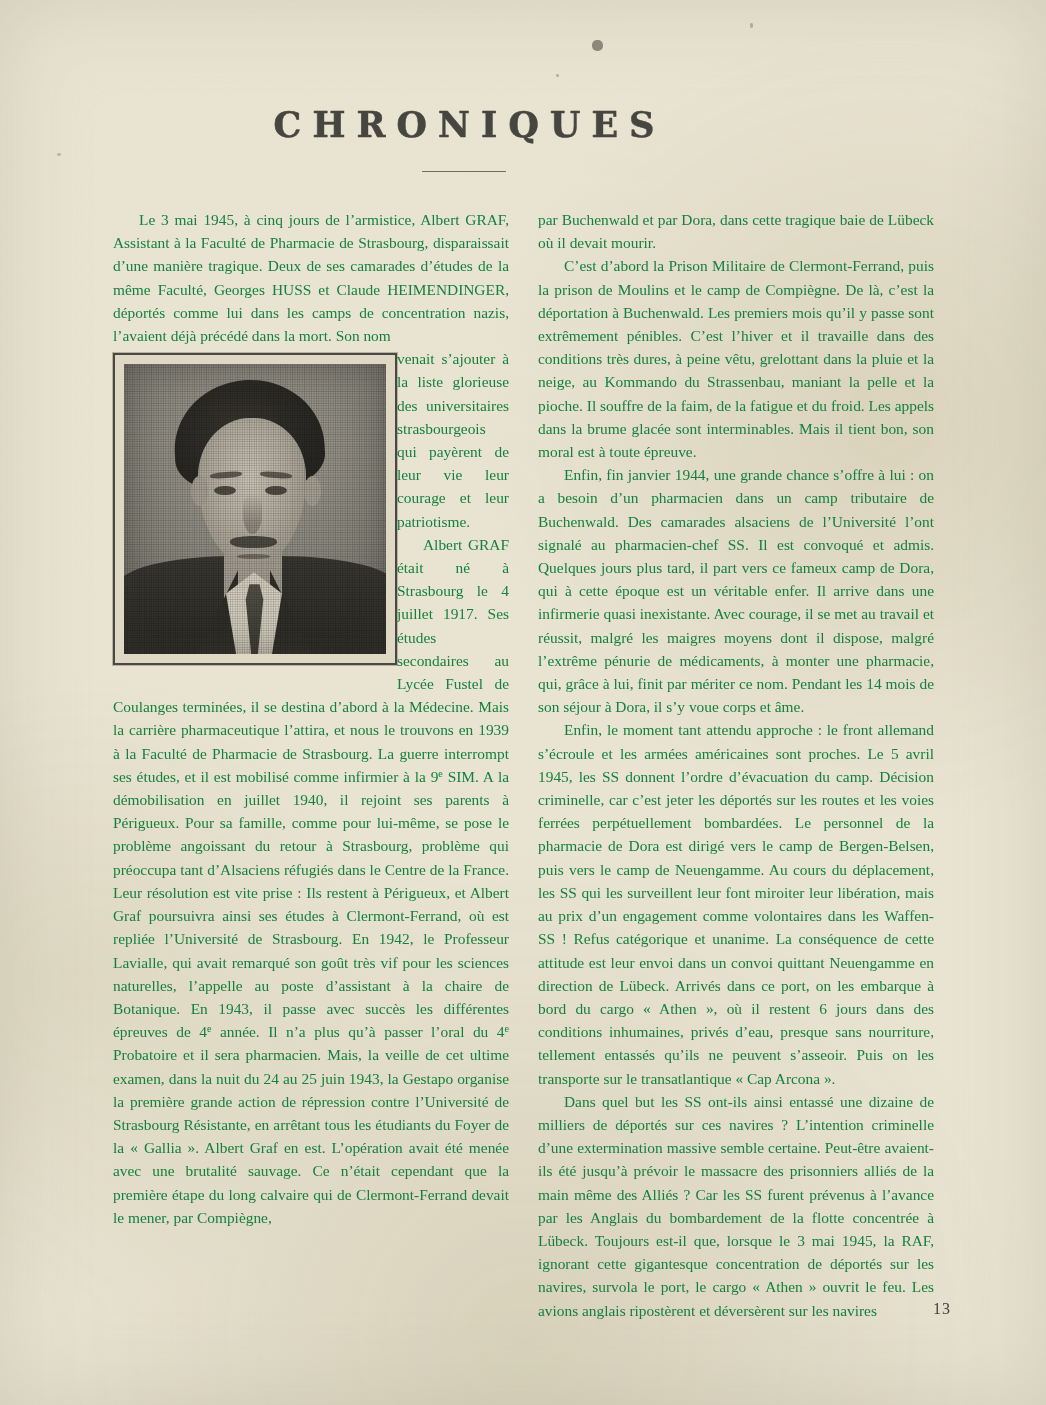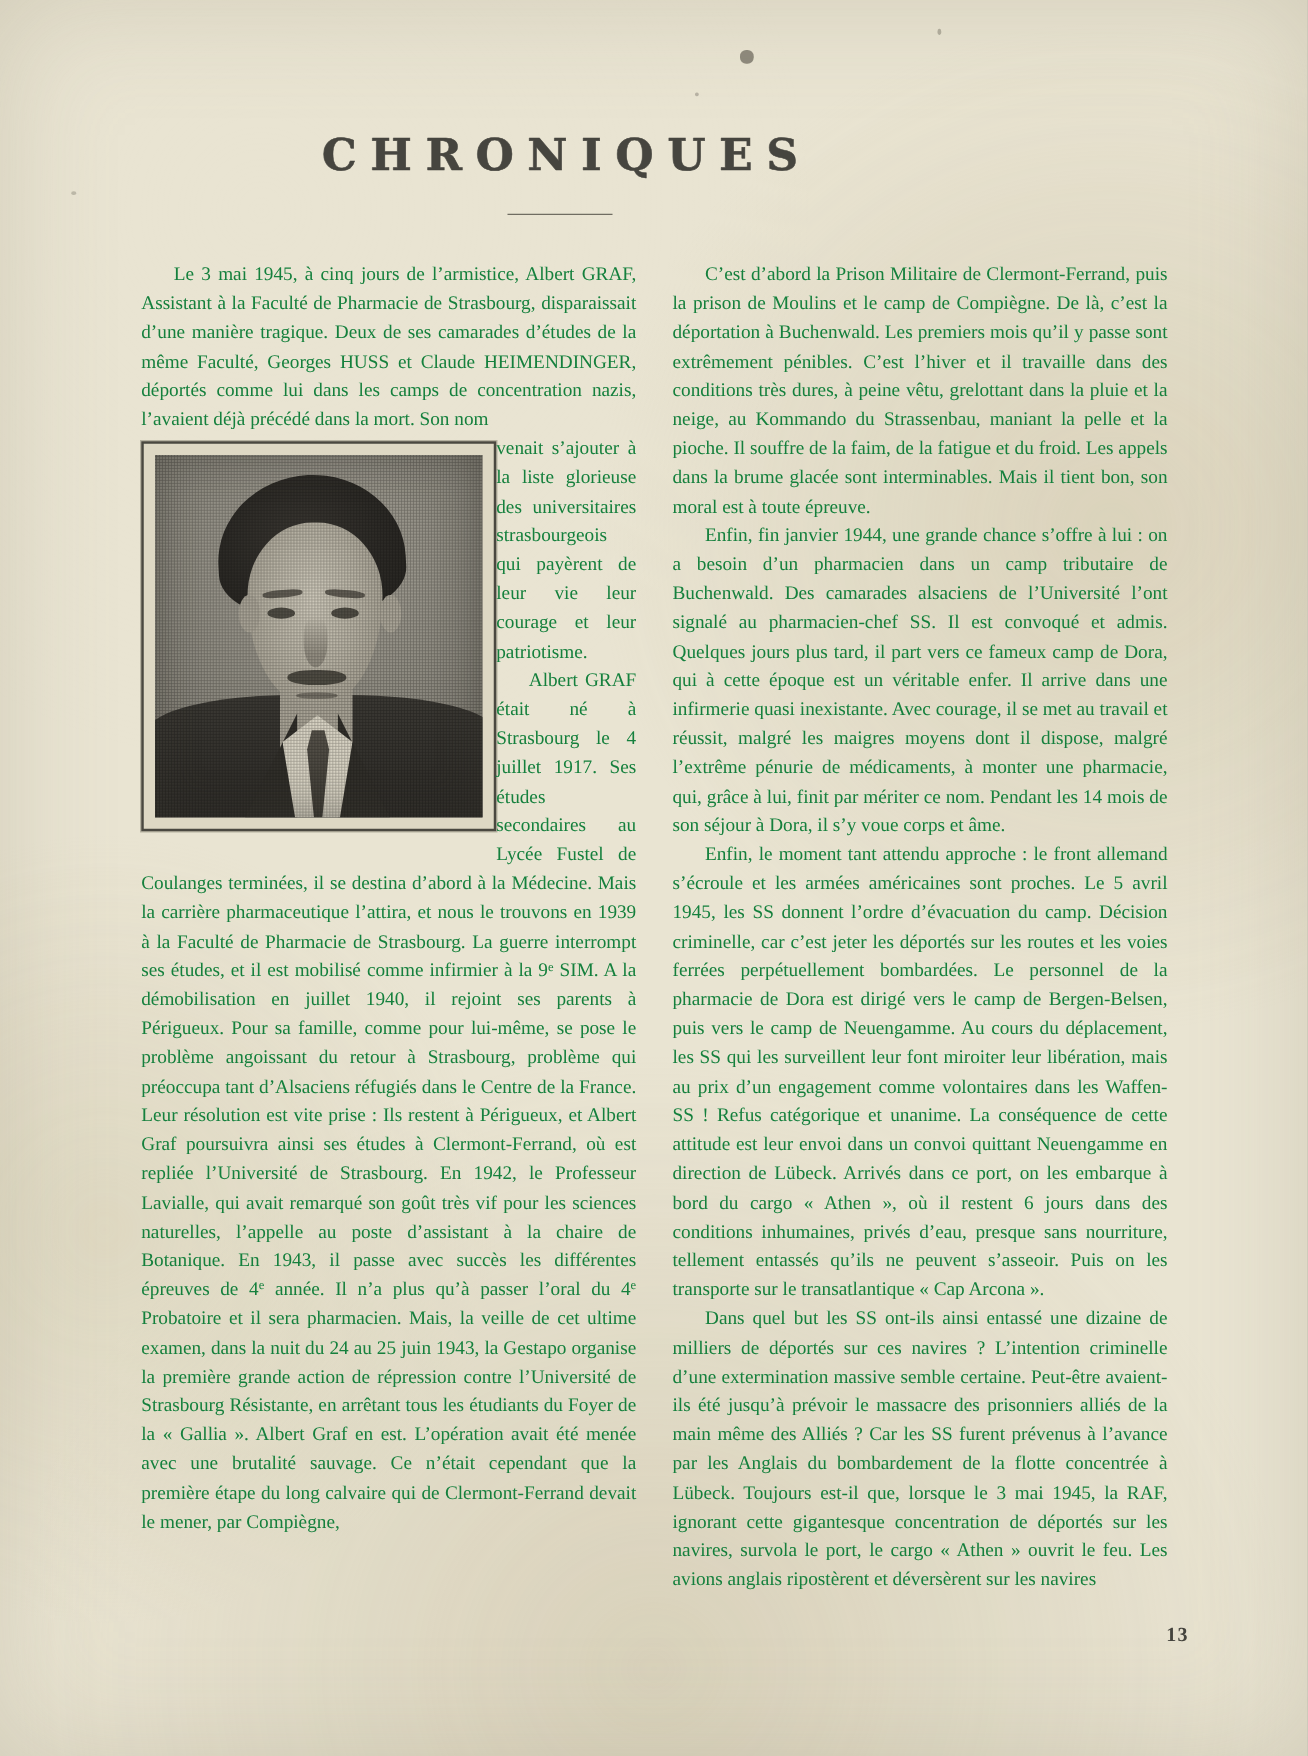--- a/index.html
+++ b/index.html
@@ -45,21 +45,21 @@
     position: absolute;
     background: #6d6a5e;
     border-radius: 45%;
     pointer-events: none;
     opacity: .75;
   }
 
   
   .head-zone {
     position: absolute;
-    left: 0;
+    left: 16px;
     top: 104px;
     width: 896px;
     text-align: center;
   }
   .chroniques {
     font-family: "DejaVu Serif", "Liberation Serif", serif;
     font-size: 35px;
     font-weight: 700;
     letter-spacing: 11px;
     color: #46453f;
@@ -253,21 +253,20 @@
   }
 
   
   .folio {
     position: absolute;
     right: 95px;
     top: 1300px;
     font-size: 16px;
     letter-spacing: 1px;
     color: #45443e;
-    font-weight: bold;
   }
 </style>
 </head>
 <body>
 
 <div class="page">
 
   <div class="paper-grain"></div>
 
   <div class="speck" style="left:592px; top:40px; width:11px; height:11px;"></div>
@@ -310,20 +309,21 @@
       </div>
     </div>
 
     <p class="cont">venait s’ajouter à la liste glorieuse des universitaires strasbourgeois qui payèrent de leur vie leur courage et leur patriotisme.</p>
 
     <p><span>Albert GRAF était né à Strasbourg le 4 juillet 1917. Ses études secondaires au Lycée Fustel de Coulanges terminées, il se destina d’abord à la Médecine. Mais la carrière pharmaceutique l’attira, et nous le trouvons en 1939 à la Faculté de Pharmacie de Strasbourg. La guerre interrompt ses études, et il est mobilisé comme infirmier à la 9</span><sup>e</sup><span> SIM. A la démobilisation en juillet 1940, il rejoint ses parents à Périgueux. Pour sa famille, comme pour lui-même, se pose le problème angoissant du retour à Strasbourg, problème qui préoccupa tant d’Alsaciens réfugiés dans le Centre de la France. Leur résolution est vite prise : Ils restent à Périgueux, et Albert Graf poursuivra ainsi ses études à Clermont-Ferrand, où est repliée l’Université de Strasbourg. En 1942, le Professeur Lavialle, qui avait remarqué son goût très vif pour les sciences naturelles, l’appelle au poste d’assistant à la chaire de Botanique. En 1943, il passe avec succès les différentes épreuves de 4</span><sup>e</sup><span> année. Il n’a plus qu’à passer l’oral du 4</span><sup>e</sup><span> Probatoire et il sera pharmacien. Mais, la veille de cet ultime examen, dans la nuit du 24 au 25 juin 1943, la Gestapo organise la première grande action de répression contre l’Université de Strasbourg Résistante, en arrêtant tous les étudiants du Foyer de la « Gallia ». Albert Graf en est. L’opération avait été menée avec une brutalité sauvage. Ce n’était cependant que la première étape du long calvaire qui de Clermont-Ferrand devait le mener, par Compiègne,</span></p>
 
   </div>
 
   <div class="col col-right">
+    <p class="cont">par Buchenwald et par Dora, dans cette tragique baie de Lübeck où il devait mourir.</p>
     <p>C’est d’abord la Prison Militaire de Clermont-Ferrand, puis la prison de Moulins et le camp de Compiègne. De là, c’est la déportation à Buchenwald. Les premiers mois qu’il y passe sont extrêmement pénibles. C’est l’hiver et il travaille dans des conditions très dures, à peine vêtu, grelottant dans la pluie et la neige, au Kommando du Strassenbau, maniant la pelle et la pioche. Il souffre de la faim, de la fatigue et du froid. Les appels dans la brume glacée sont interminables. Mais il tient bon, son moral est à toute épreuve.</p>
     <p>Enfin, fin janvier 1944, une grande chance s’offre à lui : on a besoin d’un pharmacien dans un camp tributaire de Buchenwald. Des camarades alsaciens de l’Université l’ont signalé au pharmacien-chef SS. Il est convoqué et admis. Quelques jours plus tard, il part vers ce fameux camp de Dora, qui à cette époque est un véritable enfer. Il arrive dans une infirmerie quasi inexistante. Avec courage, il se met au travail et réussit, malgré les maigres moyens dont il dispose, malgré l’extrême pénurie de médicaments, à monter une pharmacie, qui, grâce à lui, finit par mériter ce nom. Pendant les 14 mois de son séjour à Dora, il s’y voue corps et âme.</p>
     <p>Enfin, le moment tant attendu approche : le front allemand s’écroule et les armées américaines sont proches. Le 5 avril 1945, les SS donnent l’ordre d’évacuation du camp. Décision criminelle, car c’est jeter les déportés sur les routes et les voies ferrées perpétuellement bombardées. Le personnel de la pharmacie de Dora est dirigé vers le camp de Bergen-Belsen, puis vers le camp de Neuengamme. Au cours du déplacement, les SS qui les surveillent leur font miroiter leur libération, mais au prix d’un engagement comme volontaires dans les Waffen-SS ! Refus catégorique et unanime. La conséquence de cette attitude est leur envoi dans un convoi quittant Neuengamme en direction de Lübeck. Arrivés dans ce port, on les embarque à bord du cargo « Athen », où il restent 6 jours dans des conditions inhumaines, privés d’eau, presque sans nourriture, tellement entassés qu’ils ne peuvent s’asseoir. Puis on les transporte sur le transatlantique « Cap Arcona ».</p>
     <p>Dans quel but les SS ont-ils ainsi entassé une dizaine de milliers de déportés sur ces navires ? L’intention criminelle d’une extermination massive semble certaine. Peut-être avaient-ils été jusqu’à prévoir le massacre des prisonniers alliés de la main même des Alliés ? Car les SS furent prévenus à l’avance par les Anglais du bombardement de la flotte concentrée à Lübeck. Toujours est-il que, lorsque le 3 mai 1945, la RAF, ignorant cette gigantesque concentration de déportés sur les navires, survola le port, le cargo « Athen » ouvrit le feu. Les avions anglais ripostèrent et déversèrent sur les navires</p>
   </div>
 
   <div class="folio">13</div>
 
   <div class="paper-edge"></div>
 </div>

